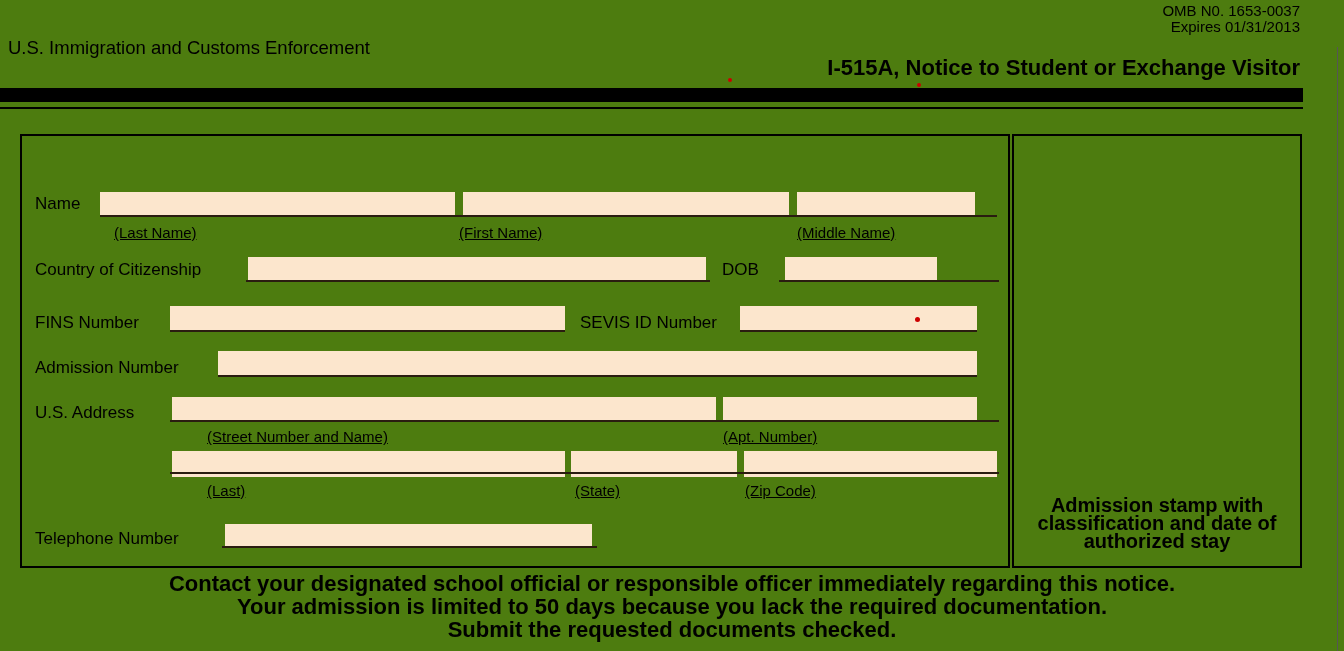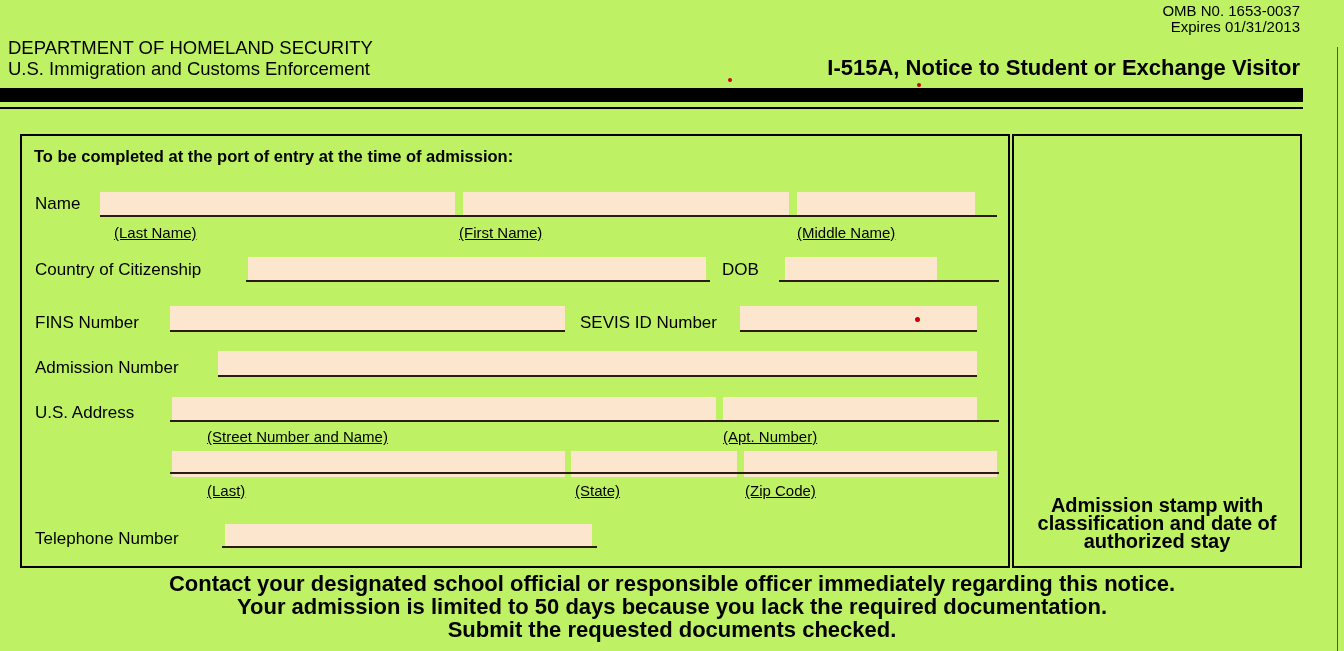--- a/index.html
+++ b/index.html
@@ -1,17 +1,17 @@
 <!DOCTYPE html>
 <html><head>
 <meta charset="utf-8">
 <style>
   html,body{margin:0;padding:0;background:#fff;}
   .page{
-    position:relative;width:1344px;height:651px;background:#bef264;
+    position:relative;width:1344px;height:651px;background:#4d7c0f;
     font-family:"Liberation Sans","DejaVu Sans",sans-serif;color:#000;overflow:hidden;
   }
   
   .omb{position:absolute;top:3px;right:44px;text-align:right;font-size:15px;line-height:16px;}
   .agency{position:absolute;top:37px;left:8px;font-size:18.5px;line-height:21px;}
   .form-title{position:absolute;top:55px;right:44px;font-size:22px;font-weight:bold;white-space:nowrap;}
   .bar-thick{position:absolute;left:0;top:88px;width:1303px;height:14px;background:#000;}
   .bar-thin{position:absolute;left:0;top:107px;width:1303px;height:2px;background:#000;}
   .page-edge{position:absolute;left:1337px;top:47px;width:1px;height:604px;background:#555;}
   .dot{position:absolute;width:4px;height:4px;border-radius:50%;background:#cc0000;}
@@ -84,32 +84,30 @@
 </head>
 <body>
 
 <div class="page">
 
   <div class="omb">
     <div>OMB N0. 1653-0037</div>
     <div>Expires 01/31/2013</div>
   </div>
   <div class="agency">
-    <div>DEPARTMENT OF HOMELAND SECURITY</div>
     <div>U.S. Immigration and Customs Enforcement</div>
   </div>
   <div class="form-title">I-515A, Notice to Student or Exchange Visitor</div>
   <div class="dot dot-t1"></div>
   <div class="dot dot-t2"></div>
   <div class="bar-thick"></div>
   <div class="bar-thin"></div>
   <div class="page-edge"></div>
 
   <div class="main-box">
-    <div class="instruction">To be completed at the port of entry at the time of admission:</div>
 
     <div class="lbl name-lbl">Name</div>
     <input class="field f-last" type="text" value="" style="">
     <input class="field f-first" type="text" value="" style="">
     <input class="field f-middle" type="text" value="" style="">
     <div class="uline u-name"></div>
     <div class="sub s-last">(Last Name)</div>
     <div class="sub s-first">(First Name)</div>
     <div class="sub s-middle">(Middle Name)</div>
 

